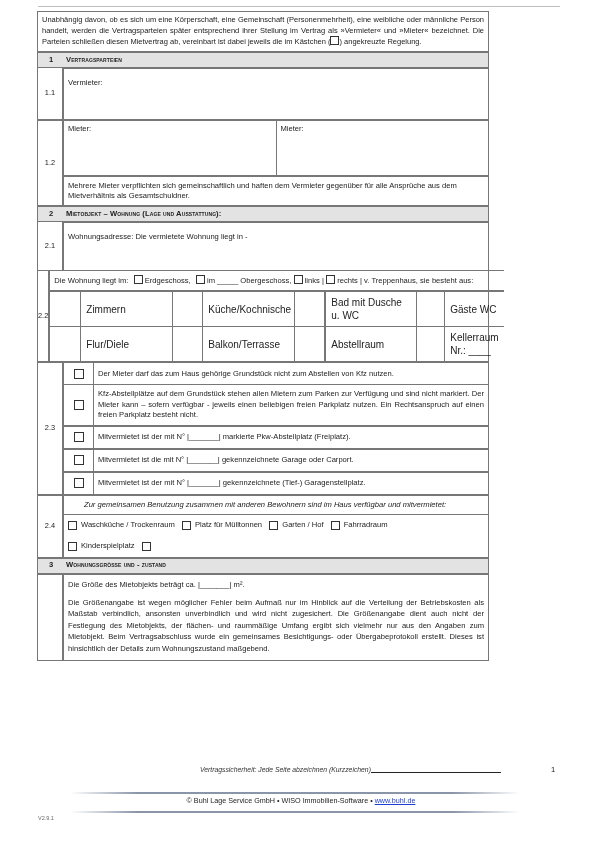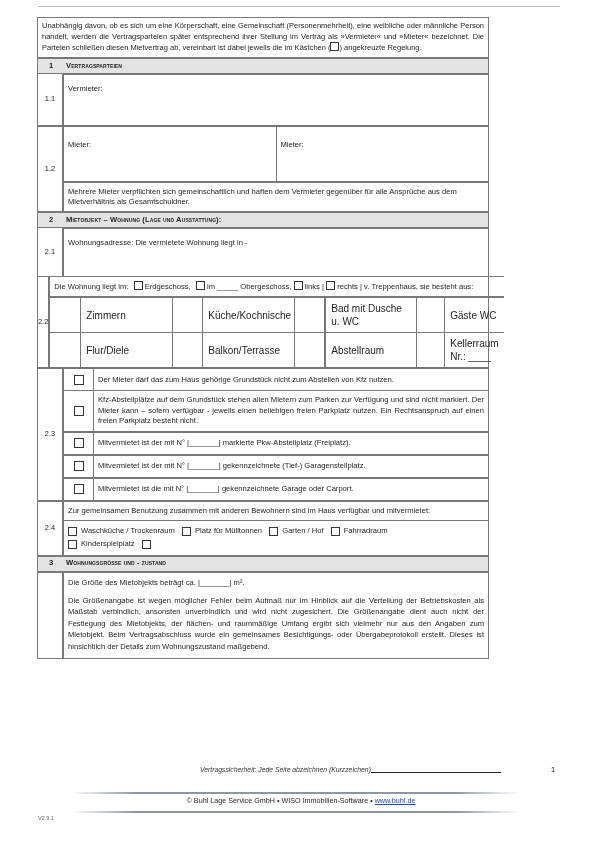--- a/index.html
+++ b/index.html
@@ -1,37 +1,37 @@
 <!DOCTYPE html>
 <html><head>
 <meta charset="utf-8">
 <style>
   * { box-sizing: border-box; margin: 0; padding: 0; }
   html, body { width: 602px; height: 846px; background: #ffffff; overflow: hidden; }
   body { position: relative; font-family: "Liberation Sans", sans-serif; color: #222; font-size: 7.6px; line-height: 1.38; }
 
   .top-rule { position: absolute; left: 38px; top: 6px; width: 522px; height: 1px; background: #bdbdbd; }
 
-  .doc { position: absolute; left: 37px; top: 17px; width: 452px; }
+  .doc { position: absolute; left: 37px; top: 11px; width: 452px; }
 
   .intro { border: 1px solid #777; border-bottom: none; padding: 3px 4px 3px 4px; text-align: justify; font-size: 7.5px; line-height: 1.42; }
   .kbox { display: inline-block; width: 9px; height: 9px; border: 1px solid #333; vertical-align: -1px; background: #fff; }
 
   .sec-head { display: flex; background: #e3e3e3; border: 1px solid #777; border-top: 2px solid #777; height: 17px; align-items: center; font-weight: bold; font-size: 7.6px; }
   .sec-head .num { width: 26px; text-align: center; }
   .sec-head .title { padding-left: 2px; font-variant: small-caps; letter-spacing: 0.1px; }
 
   .row { display: flex; border-left: 1px solid #777; border-right: 1px solid #777; }
   .row .lbl { width: 26px; border-right: 2px solid #777; display: flex; align-items: center; justify-content: center; font-size: 7.4px; }
   .row .body { flex: 1; }
 
   .cell { border-top: 1px solid #777; padding: 9px 4px; }
 
   .split { display: flex; border-top: 2px solid #777; }
-  .split > div { flex: 1; padding: 13px 4px; }
+  .split > div { flex: 1; padding: 3px 4px; }
   .split > div + div { border-left: 1px solid #777; }
 
   .rooms { display: grid; grid-template-columns: 30px 92px 30px 92px 30px 92px 28px 1fr; border-top: 2px solid #777; }
   .rooms > div { border-left: 1px solid #777; padding: 4px 5px; display: flex; align-items: center; min-height: 30px; font-size: 10px; line-height: 1.3; }
   .rooms > div.r2 { border-top: 1px solid #777; min-height: 27px; }
   .rooms > div.c0 { border-left: none; }
   .rooms > div.thick { border-left: 2px solid #777; }
 
   .opt { display: flex; border-top: 1px solid #777; }
   .opt.first { border-top: 2px solid #777; }
@@ -165,39 +165,39 @@
       <div class="opt" style="border-top:2px solid #777;">
         <div class="chk">
             <span class="kbox"></span>
           </div>
         <div class="txt">Mitvermietet ist der mit N° |_______| markierte Pkw-Abstellplatz (Freiplatz).</div>
       </div>
       <div class="opt" style="border-top:2px solid #777;">
         <div class="chk">
             <span class="kbox"></span>
           </div>
+        <div class="txt">Mitvermietet ist die mit N° |_______| gekennzeichnete Garage oder Carport.</div>
+      </div>
+      <div class="opt" style="border-top:2px solid #777;">
+        <div class="chk">
+            <span class="kbox"></span>
+          </div>
         <div class="txt">Mitvermietet ist der mit N° |_______| gekennzeichnete (Tief-) Garagenstellplatz.</div>
       </div>
-      <div class="opt" style="border-top:2px solid #777;">
-        <div class="chk">
-            <span class="kbox"></span>
-          </div>
-        <div class="txt">Mitvermietet ist die mit N° |_______| gekennzeichnete Garage oder Carport.</div>
-      </div>
     </div>
   </div>
 
   <div class="row">
     <div class="lbl" style="border-top:2px solid #777;">2.4</div>
     <div class="body">
-      <div class="cell" style="border-top:2px solid #777; padding:4px 4px;">
+      <div class="cell" style="border-top:2px solid #777; padding:4px 20px;font-style:italic;">
         <span>Zur gemeinsamen Benutzung zusammen mit anderen Bewohnern sind im Haus verfügbar und mitvermietet:</span>
       </div>
       <div class="cell" style="padding:5px 4px 2px;">
-        <div style="">
+        <div style="margin-bottom:8px;">
           <span class="inline-opt">
               <span class="kbox"></span>
               <span>Waschküche / Trockenraum</span>
             </span>
           <span class="inline-opt">
               <span class="kbox"></span>
               <span>Platz für Mülltonnen</span>
             </span>
           <span class="inline-opt">
               <span class="kbox"></span>

